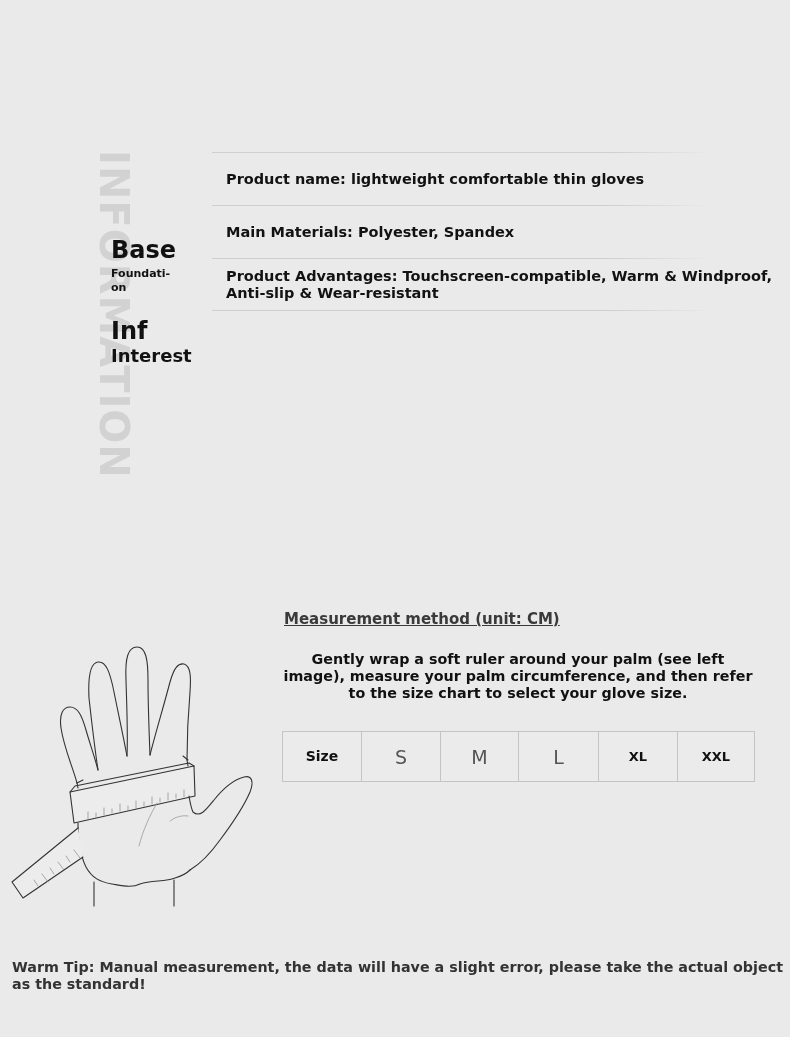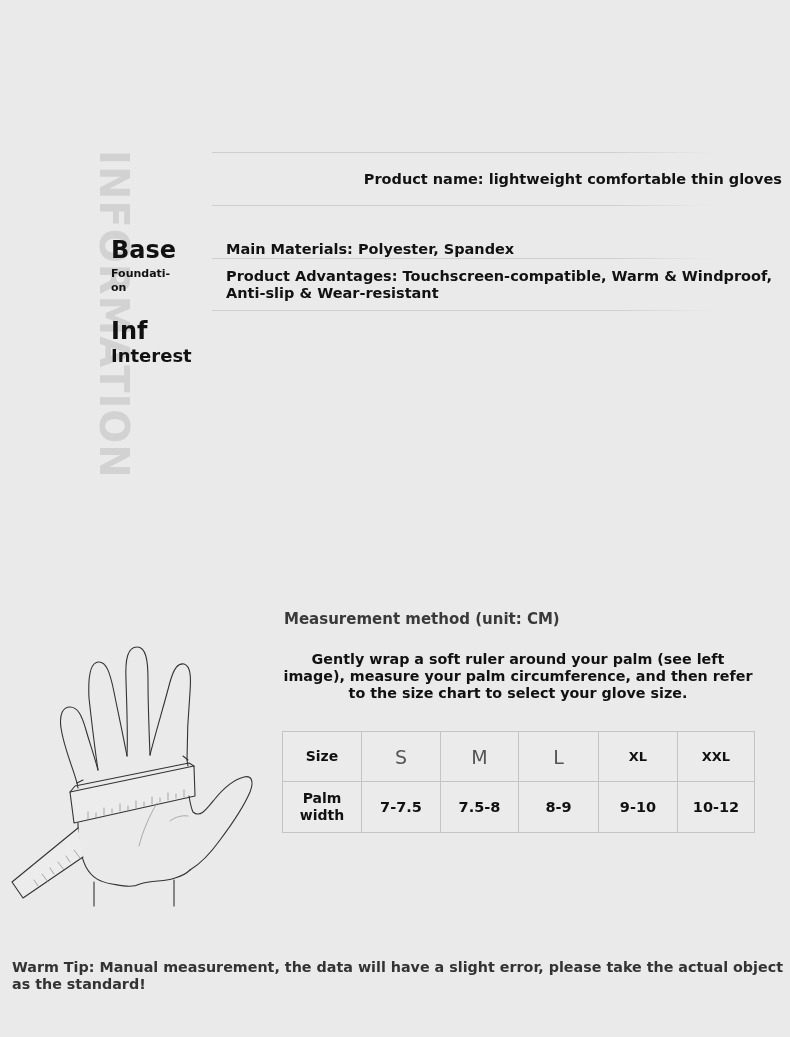--- a/index.html
+++ b/index.html
@@ -51,21 +51,21 @@
   .info-row.last::after {
     content: ""; position: absolute; left: 0; bottom: -1px;
     width: 500px; height: 1px;
     background: linear-gradient(to right, #cfcfcf 0%, #cfcfcf 80%, rgba(207,207,207,0) 100%);
   }
 
   .hand { position: absolute; left: 0; top: 630px; width: 270px; height: 290px; }
 
   .measure-title {
     position: absolute; left: 284px; top: 610px;
-    font-weight: bold; font-size: 15px; color: #3a3a3a;
+    font-weight: bold; font-size: 15px; color: #3a3a3a; text-decoration: underline;
   }
   .measure-desc {
     position: absolute; left: 283px; top: 651px; width: 470px;
     font-weight: bold; font-size: 14.3px; line-height: 17px; color: #111; text-align: center;
   }
 
   table.size-table {
     position: absolute; left: 282px; top: 731px;
     border-collapse: collapse;
     background: #ebebeb;
@@ -97,24 +97,24 @@
 </div>
 
 <div class="side-labels">
   <div class="big">Base</div>
   <div class="small" style="margin-top:3px;">Foundati-on</div>
   <div class="big" style="margin-top:22px;">Inf</div>
   <div class="mid" style="">Interest</div>
 </div>
 
 <div class="info-list">
-  <div class="info-row" style="height:53px;justify-content:flex-end;">
+  <div class="info-row" style="height:53px;">
     <span>Product name: lightweight comfortable thin gloves</span>
   </div>
-  <div class="info-row" style="height:53px; align-items:flex-end; ">
+  <div class="info-row" style="height:53px; align-items:center; ">
     <span>Main Materials: Polyester, Spandex</span>
   </div>
   <div class="info-row last" style="height:52px;">
     <span>Product Advantages: Touchscreen-compatible, Warm &amp; Windproof, Anti-slip &amp; Wear-resistant</span>
   </div>
 </div>
 
 <svg class="hand" viewBox="0 0 270 290">
   <g fill="none" stroke="#333" stroke-width="1.1" stroke-linecap="round" stroke-linejoin="round">
 
@@ -179,24 +179,16 @@
 <table class="size-table">
   <tbody>
       <tr class="row-head">
     <td class="c0 lbl-md">Size</td>
     <td class="c1 thin">S</td>
     <td class="c2 thin">M</td>
     <td class="c3 thin">L</td>
     <td class="c4 bold-sm">XL</td>
     <td class="c5 bold-sm">XXL</td>
   </tr>
-  <tr class="row-palm">
-    <td class="c0 lbl-md">Palm width</td>
-    <td>7-7.5</td>
-    <td>7.5-8</td>
-    <td>8-9</td>
-    <td>9-10</td>
-    <td>10-12</td>
-  </tr>
 </tbody>
   </table>
 
 <div class="warm-tip">Warm Tip: Manual measurement, the data will have a slight error, please take the actual object as the standard!</div>
 
 </body></html>

